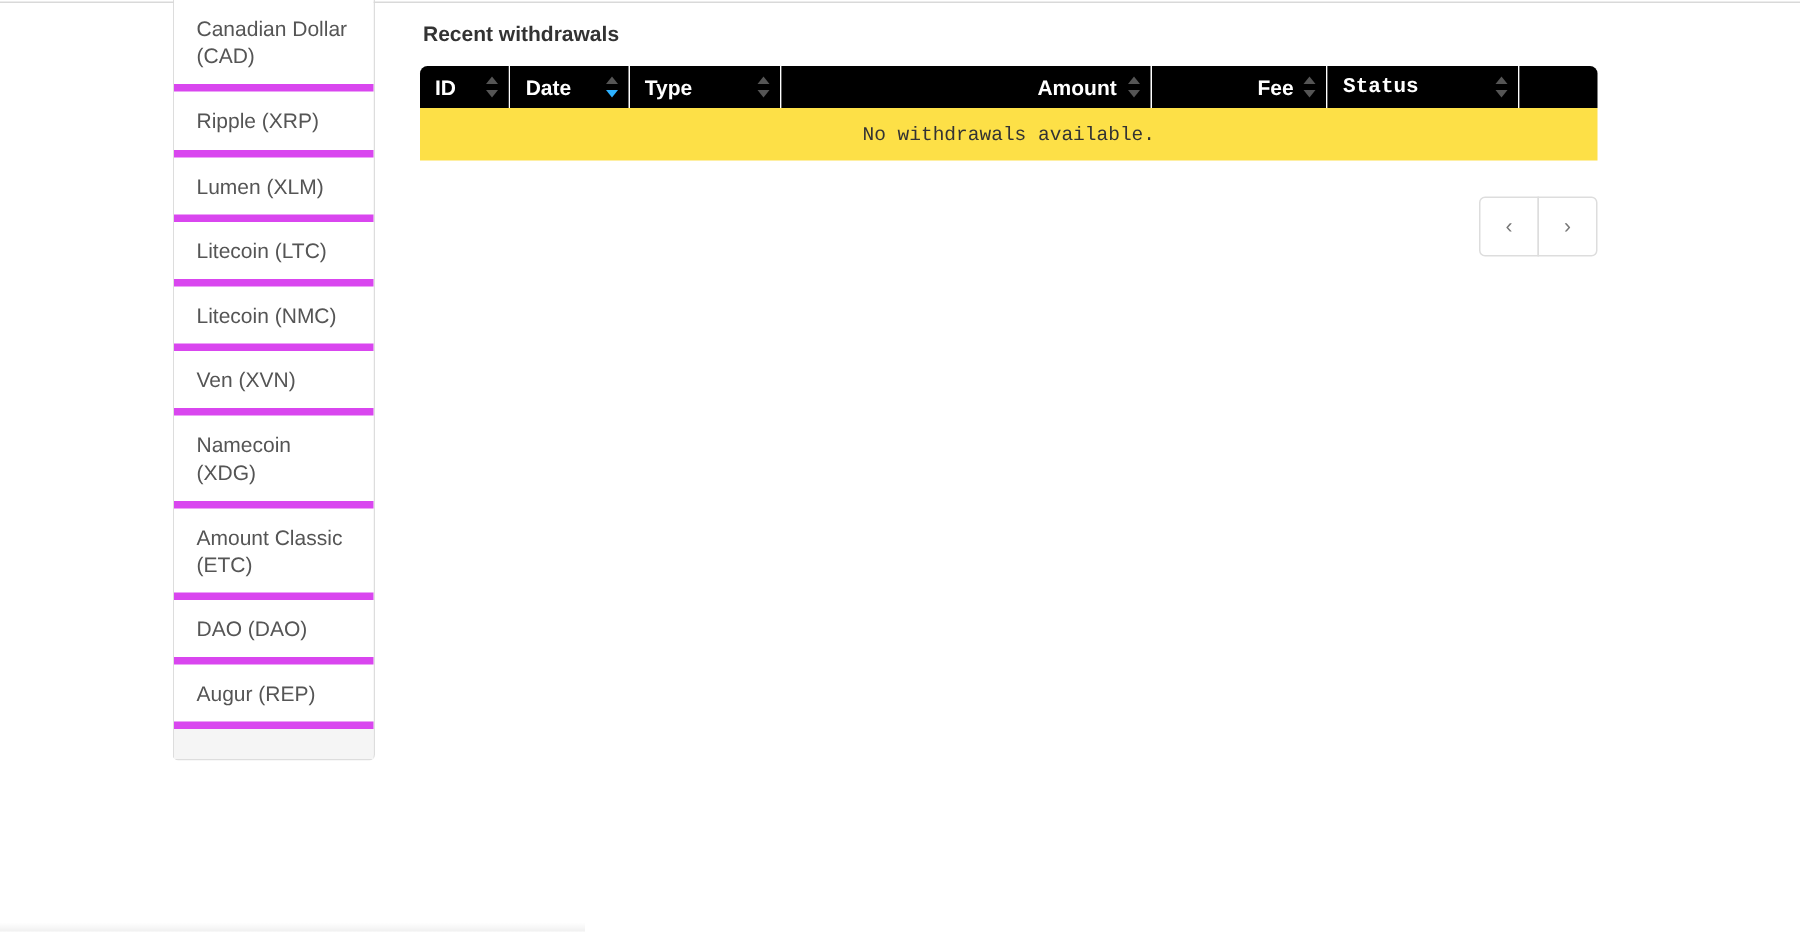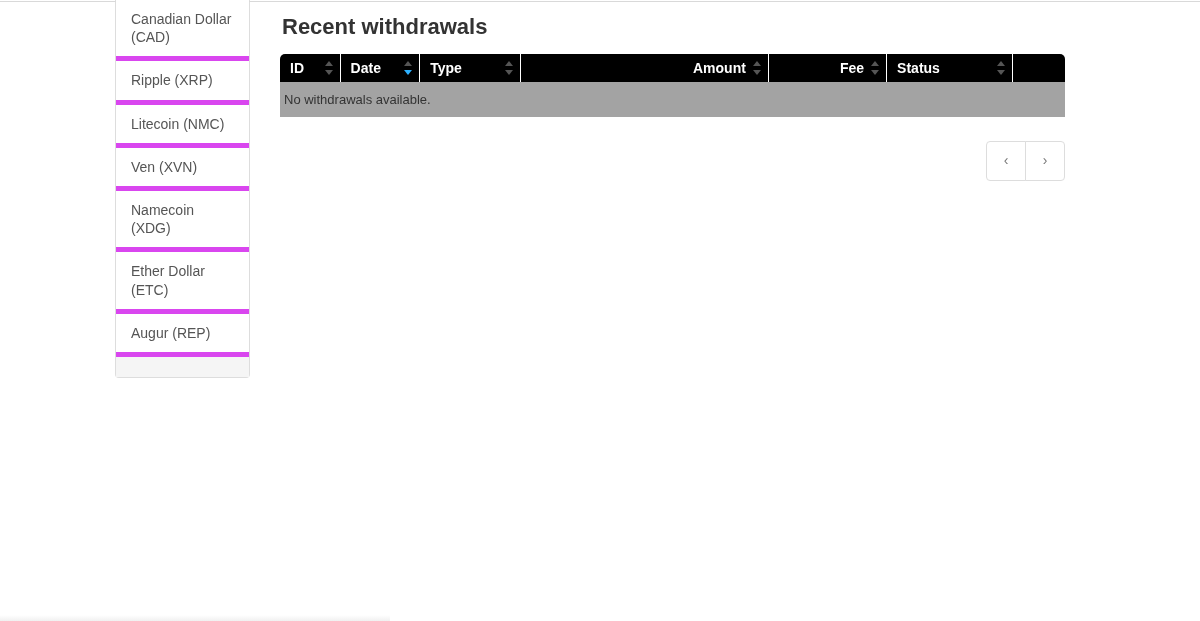--- a/index.html
+++ b/index.html
@@ -68,21 +68,21 @@
   }
 
   
   .main {
     flex: 1;
     padding: 8px 0 0 30px;
     width: 790px;
   }
 
   .section-title {
-    font-size: 22px;
+    font-size: 14px;
     font-weight: 700;
     color: #333;
     margin: 6px 0 14px 2px;
   }
 
   
   .tbl {
     width: 785px;
     border-collapse: separate;
     border-spacing: 0;
@@ -100,21 +100,21 @@
   .tbl thead th:last-child { border-right: none; }
   .tbl thead th.right { text-align: right; padding-right: 22px; margin-top: 32px; }
   .tbl thead th:first-child { border-top-left-radius: 5px; }
   .tbl thead th:last-child  { border-top-right-radius: 5px; }
 
   .col-id     { width: 50px; }
   .col-date   { width: 70px; }
   .col-type   { width: 100px; }
   .col-amount { width: 280px; }
   .col-fee    { width: 110px; }
-  .col-status { width: 130px; }
+  .col-status { width: 130px; font-family: Liberation Mono, monospace; }
   .col-extra  { width: 45px; }
 
   
   .sort {
     position: absolute;
     right: 6px;
     top: 50%;
     transform: translateY(-50%);
     width: 10px;
     height: 14px;
@@ -125,22 +125,23 @@
     border-left: 4px solid transparent;
     border-right: 4px solid transparent;
     position: absolute;
     left: 1px;
   }
   .sort .up   { border-bottom: 5px solid #555; top: 0; }
   .sort .down { border-top:    5px solid #555; bottom: 0; }
   .sort.active-down .down { border-top-color: #2db1ff; }
 
   .tbl tbody td.empty {
-    background: #a3a3a3;
-    font-family: Liberation Sans, sans-serif;
+    background: #fde047;
+    text-align: center;
+    font-family: Liberation Mono, monospace;
     font-size: 13px;
     color: #333;
     padding: 10px 4px;
   }
 
   
   .pager {
     width: 785px;
     margin-top: 24px;
     display: flex;
@@ -163,24 +164,27 @@
 </head>
 <body>
 
 <div class="top-hairline"></div>
 
 <div class="layout">
 
   <div class="sidebar" id="sidebar">
       <div class="sidebar-item"><span>Canadian Dollar (CAD)</span></div>
       <div class="sidebar-item"><span>Ripple (XRP)</span></div>
+      <div class="sidebar-item"><span>Lumen (XLM)</span></div>
+      <div class="sidebar-item"><span>Litecoin (LTC)</span></div>
       <div class="sidebar-item"><span>Litecoin (NMC)</span></div>
       <div class="sidebar-item"><span>Ven (XVN)</span></div>
       <div class="sidebar-item"><span>Namecoin (XDG)</span></div>
-      <div class="sidebar-item"><span>Ether Dollar (ETC)</span></div>
+      <div class="sidebar-item"><span>Amount Classic (ETC)</span></div>
+      <div class="sidebar-item"><span>DAO (DAO)</span></div>
       <div class="sidebar-item"><span>Augur (REP)</span></div>
       <div class="sidebar-item active"></div>
     </div>
 
   <div class="main">
     <div class="section-title">Recent withdrawals</div>
 
     <table class="tbl">
       <thead>
         <tr>

